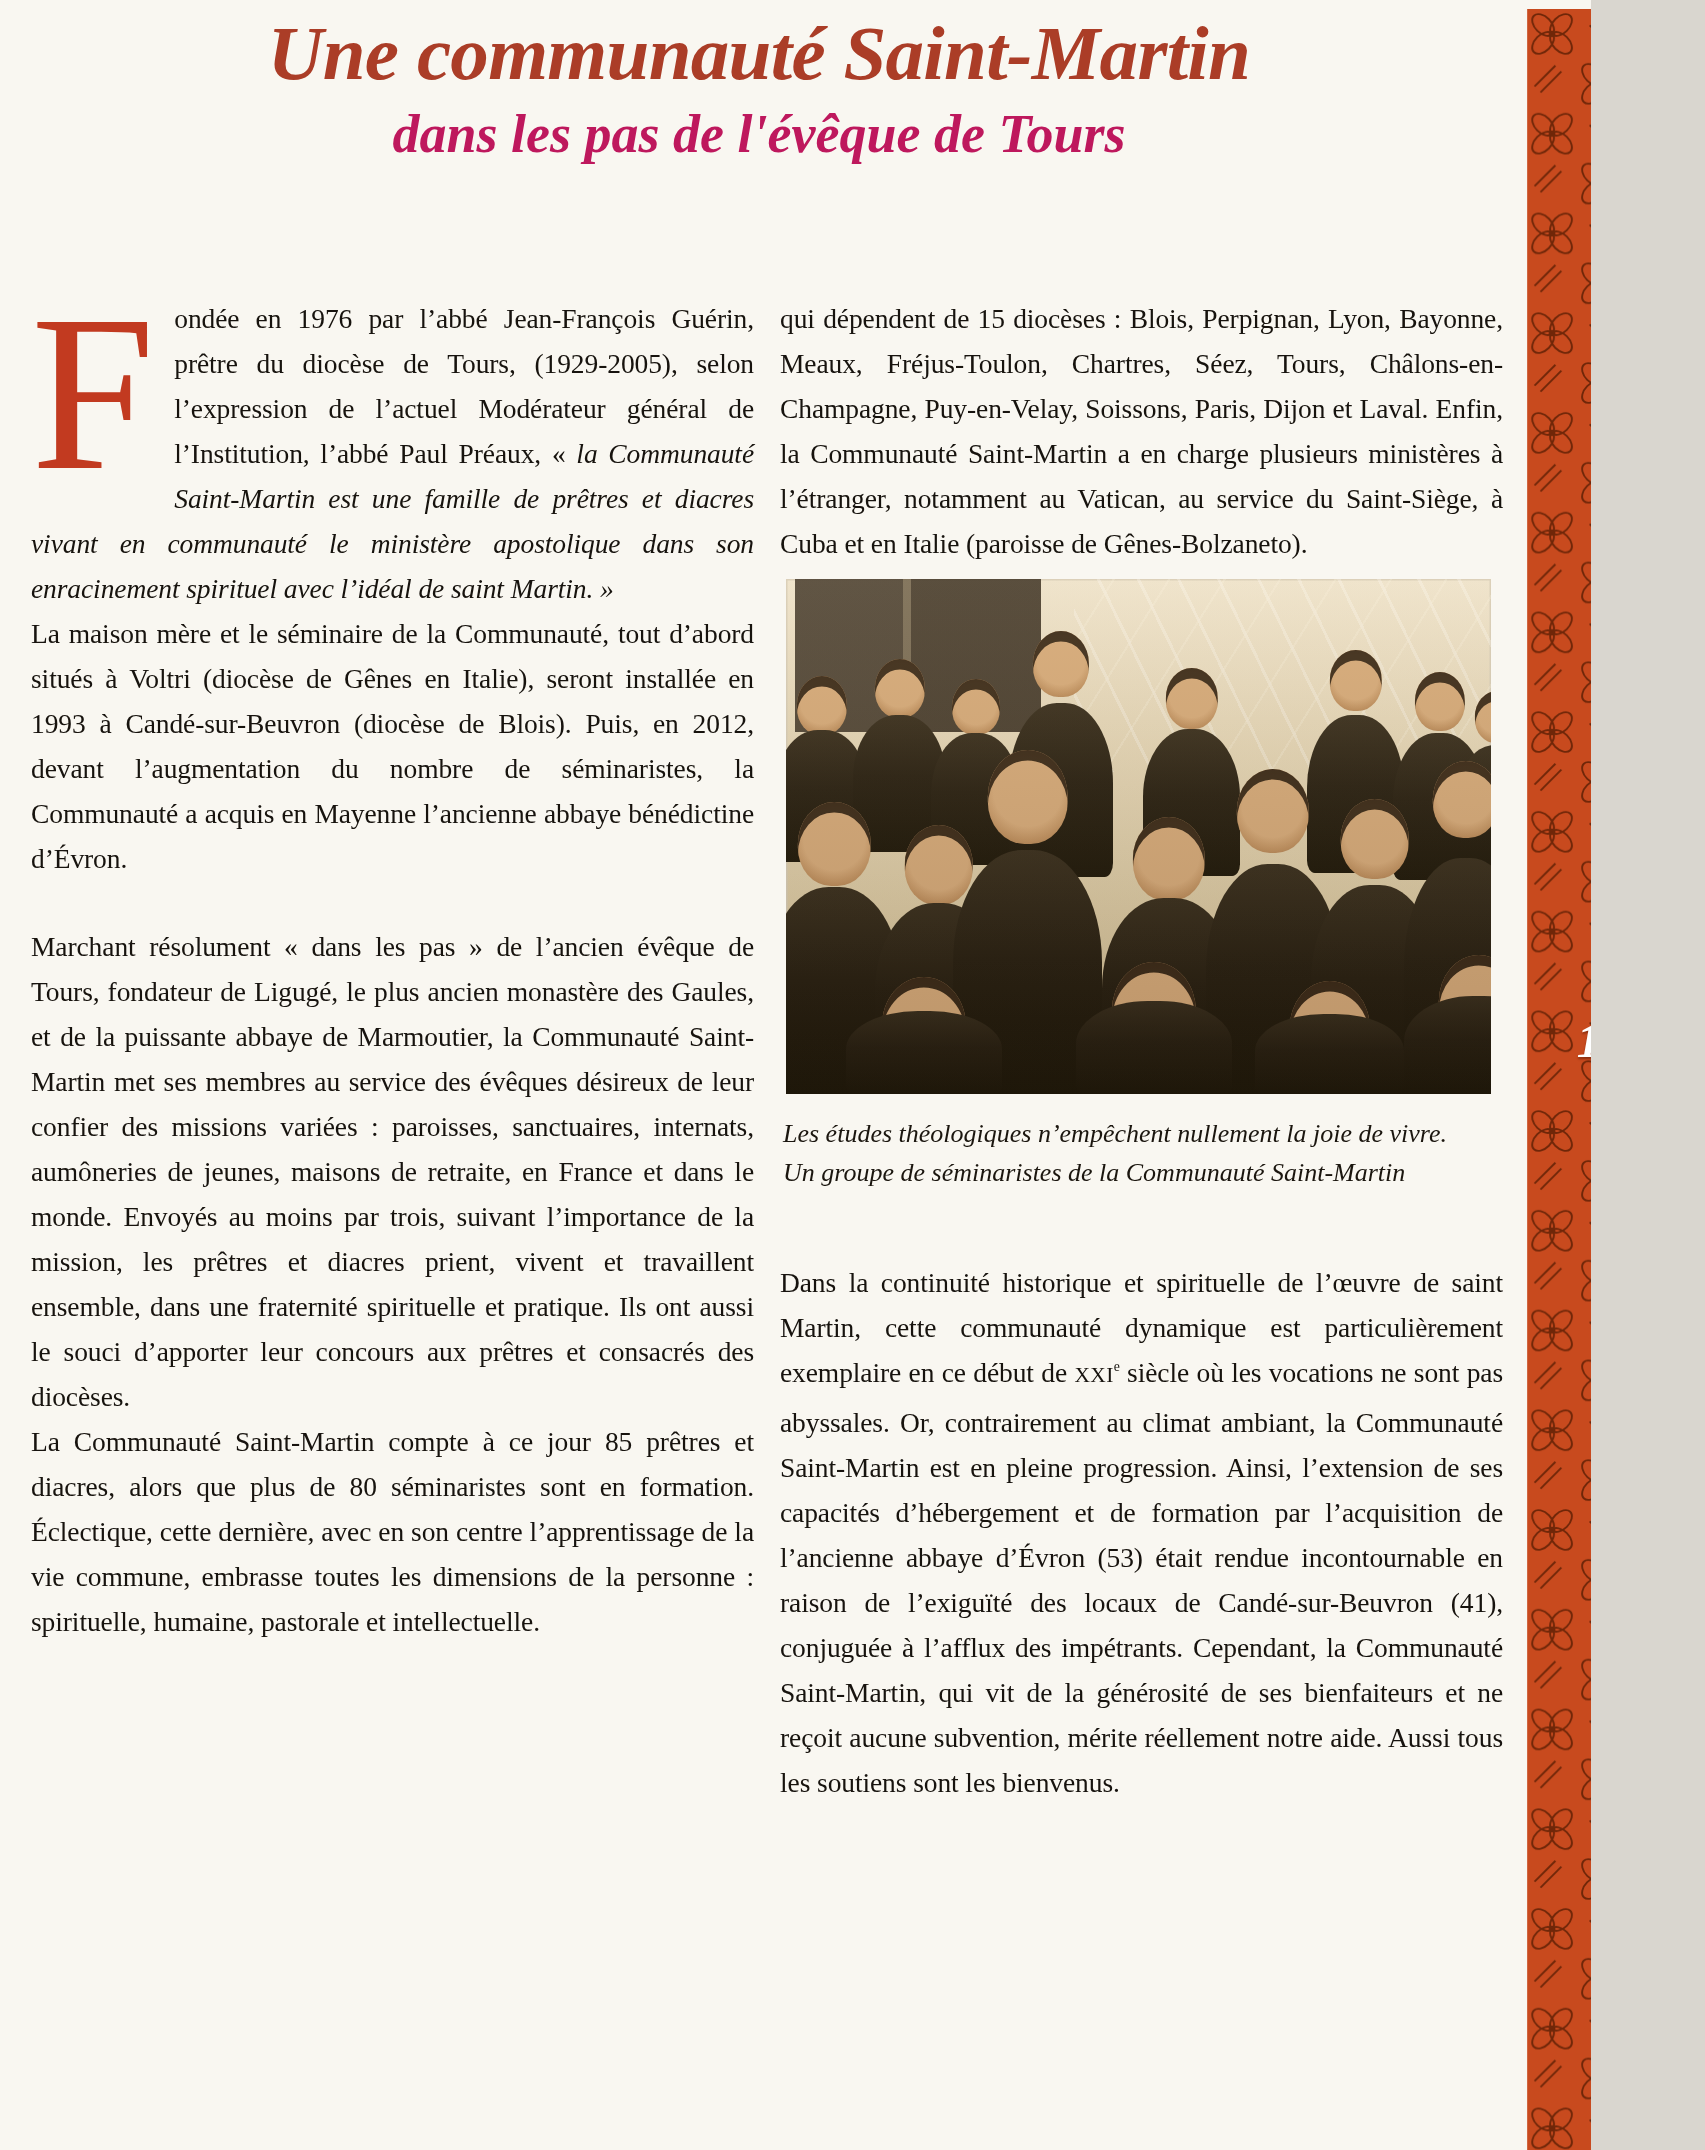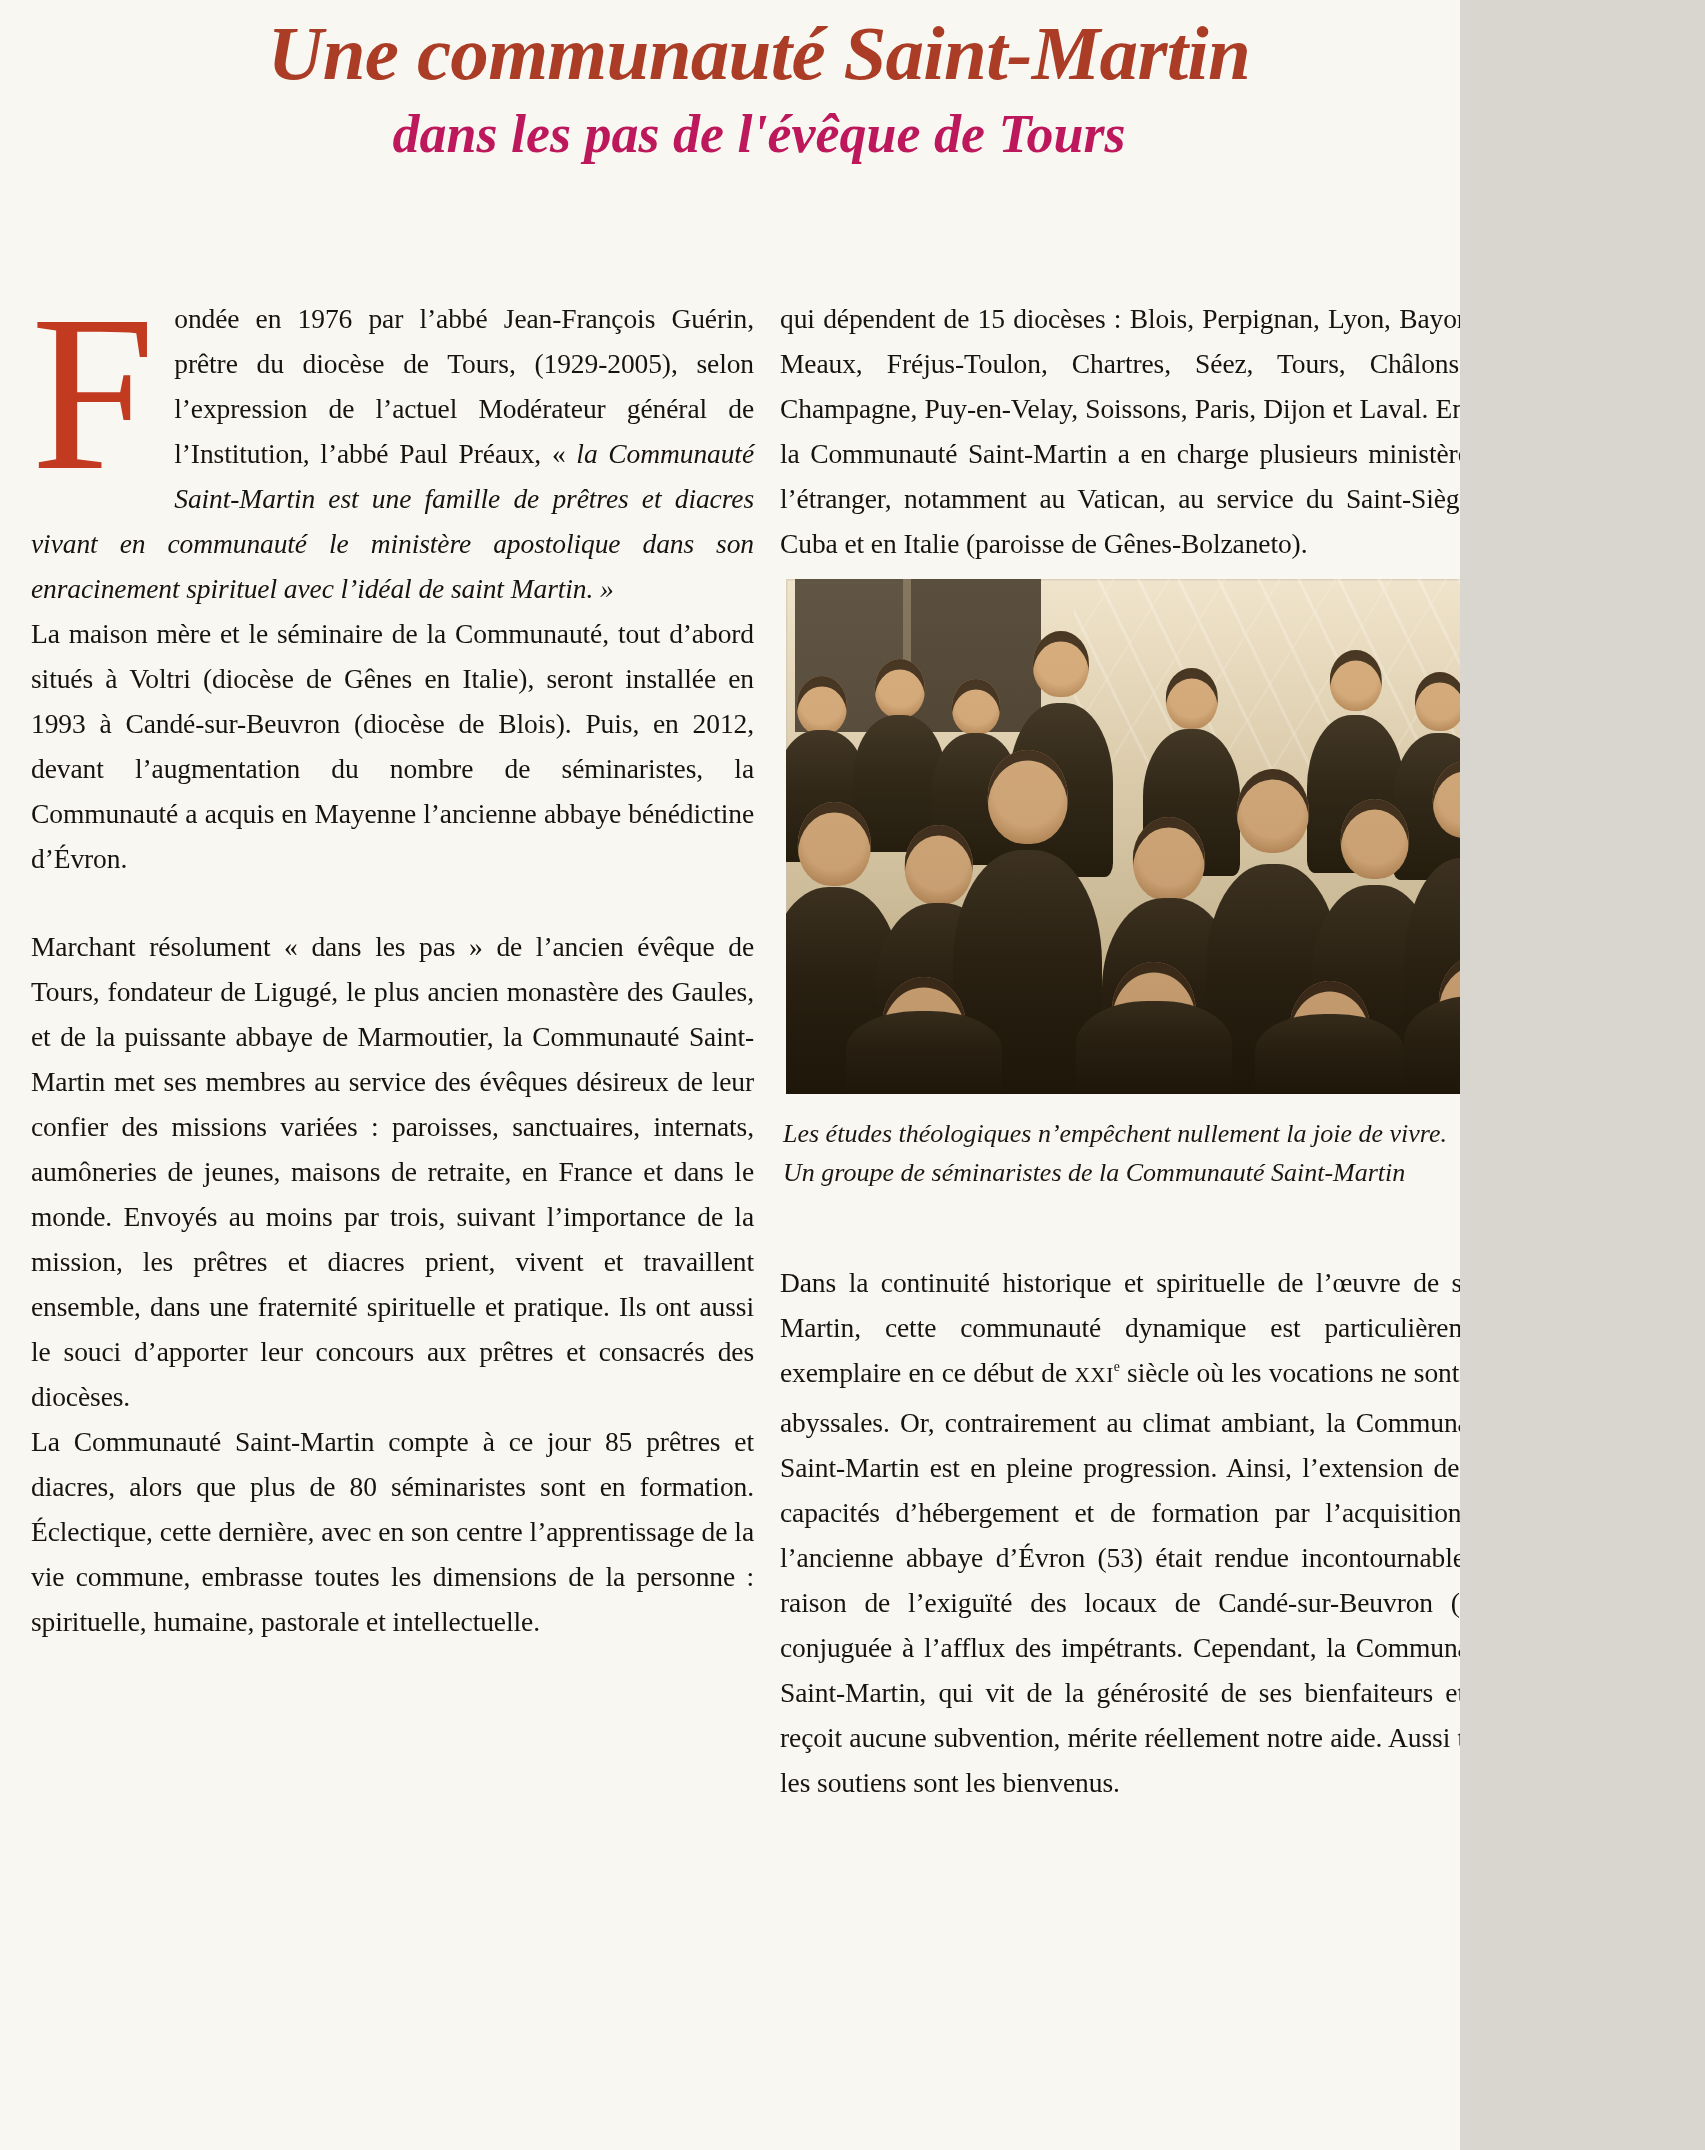--- a/index.html
+++ b/index.html
@@ -1,18 +1,18 @@
 <!DOCTYPE html>
 <html lang="fr" style="font-size:12px"><head>
 <meta charset="utf-8">
 <style>
   html,body{margin:0;padding:0;background:#d9d6cf;}
   .page{
     position:relative;
-    width:1460px;height:2151px;
+    width:1591px;height:2151px;
     background:#f9f7f1;
     overflow:hidden;
     font-family:"Liberation Serif", serif;
     color:#17130e;
   }
 
   
   .title-block{position:absolute;left:0;top:13.4px;width:1518px;text-align:center;}
   .title-1{
     font-style:italic;font-weight:700;

